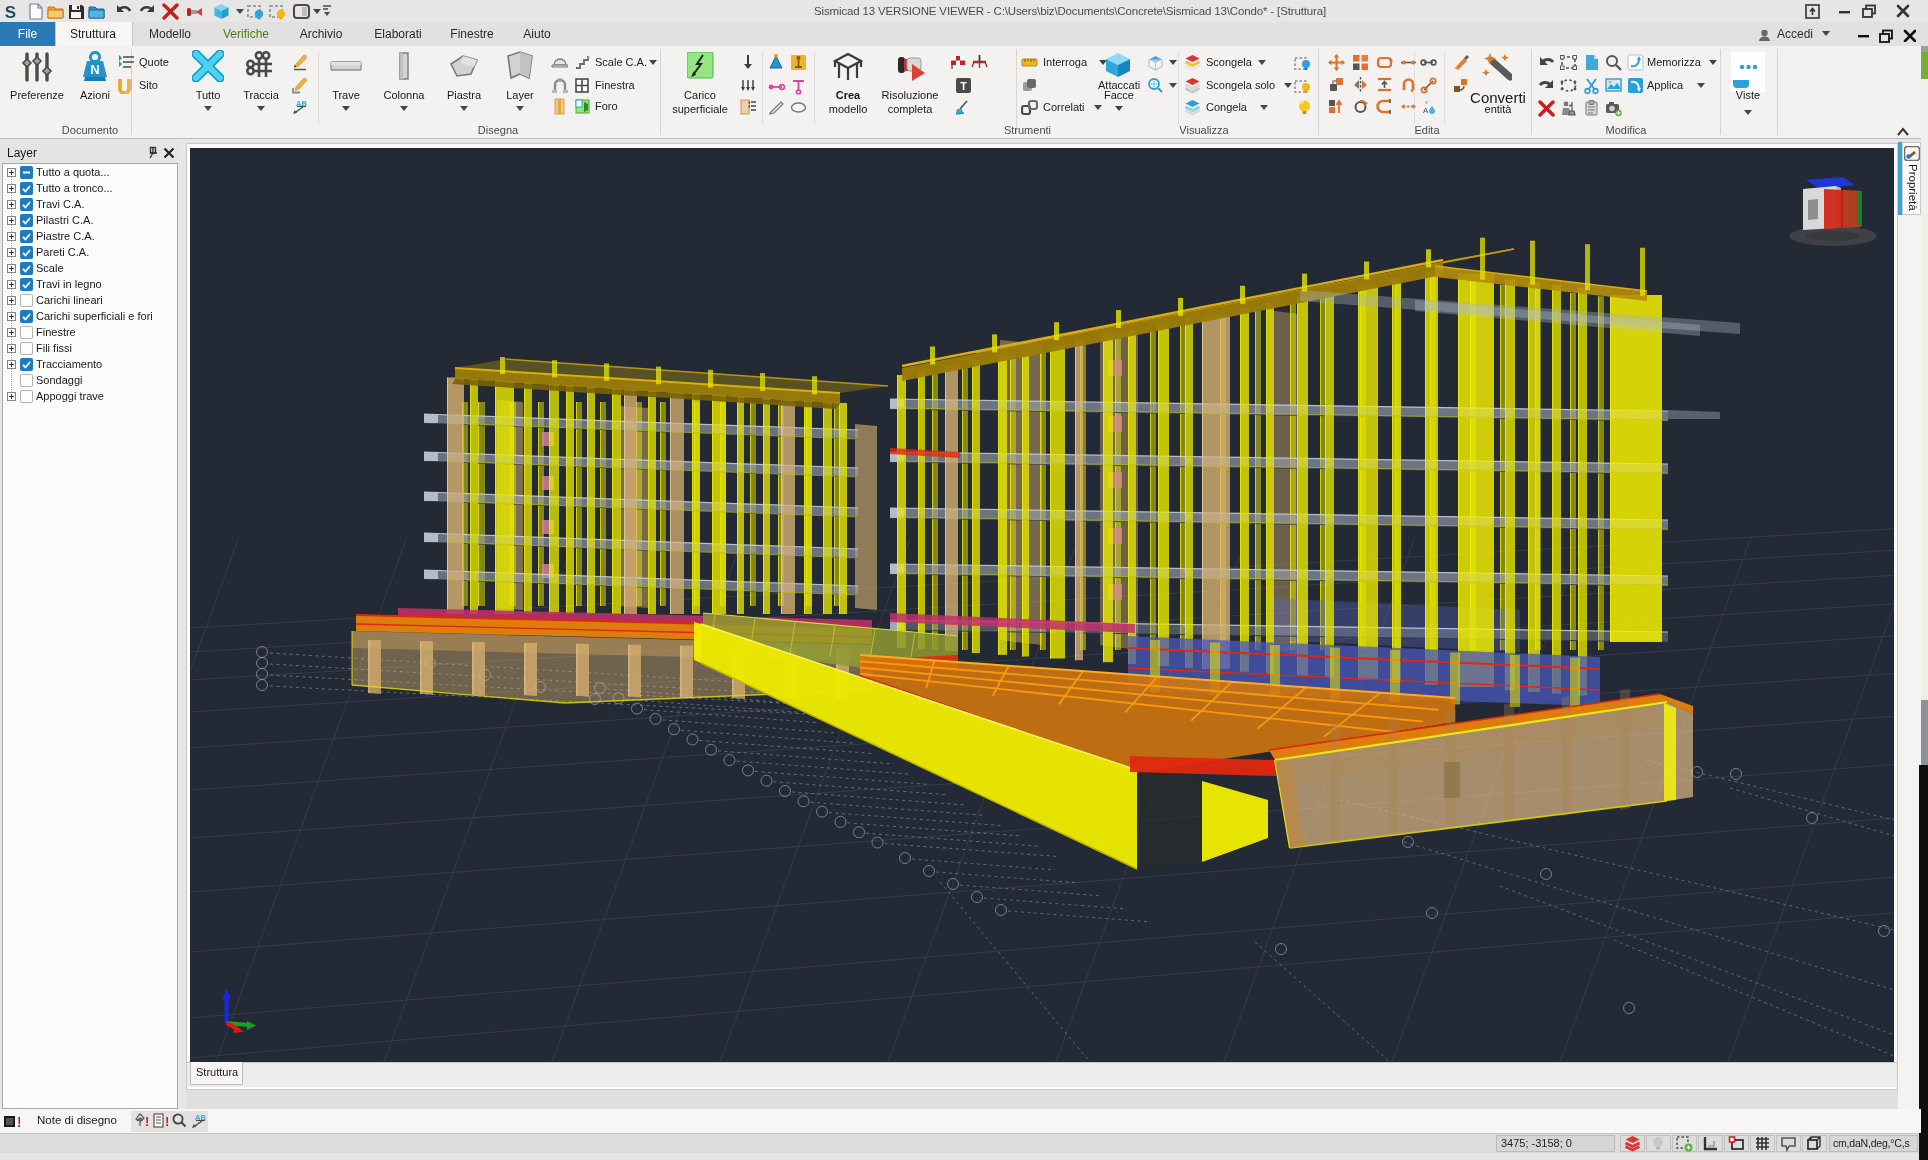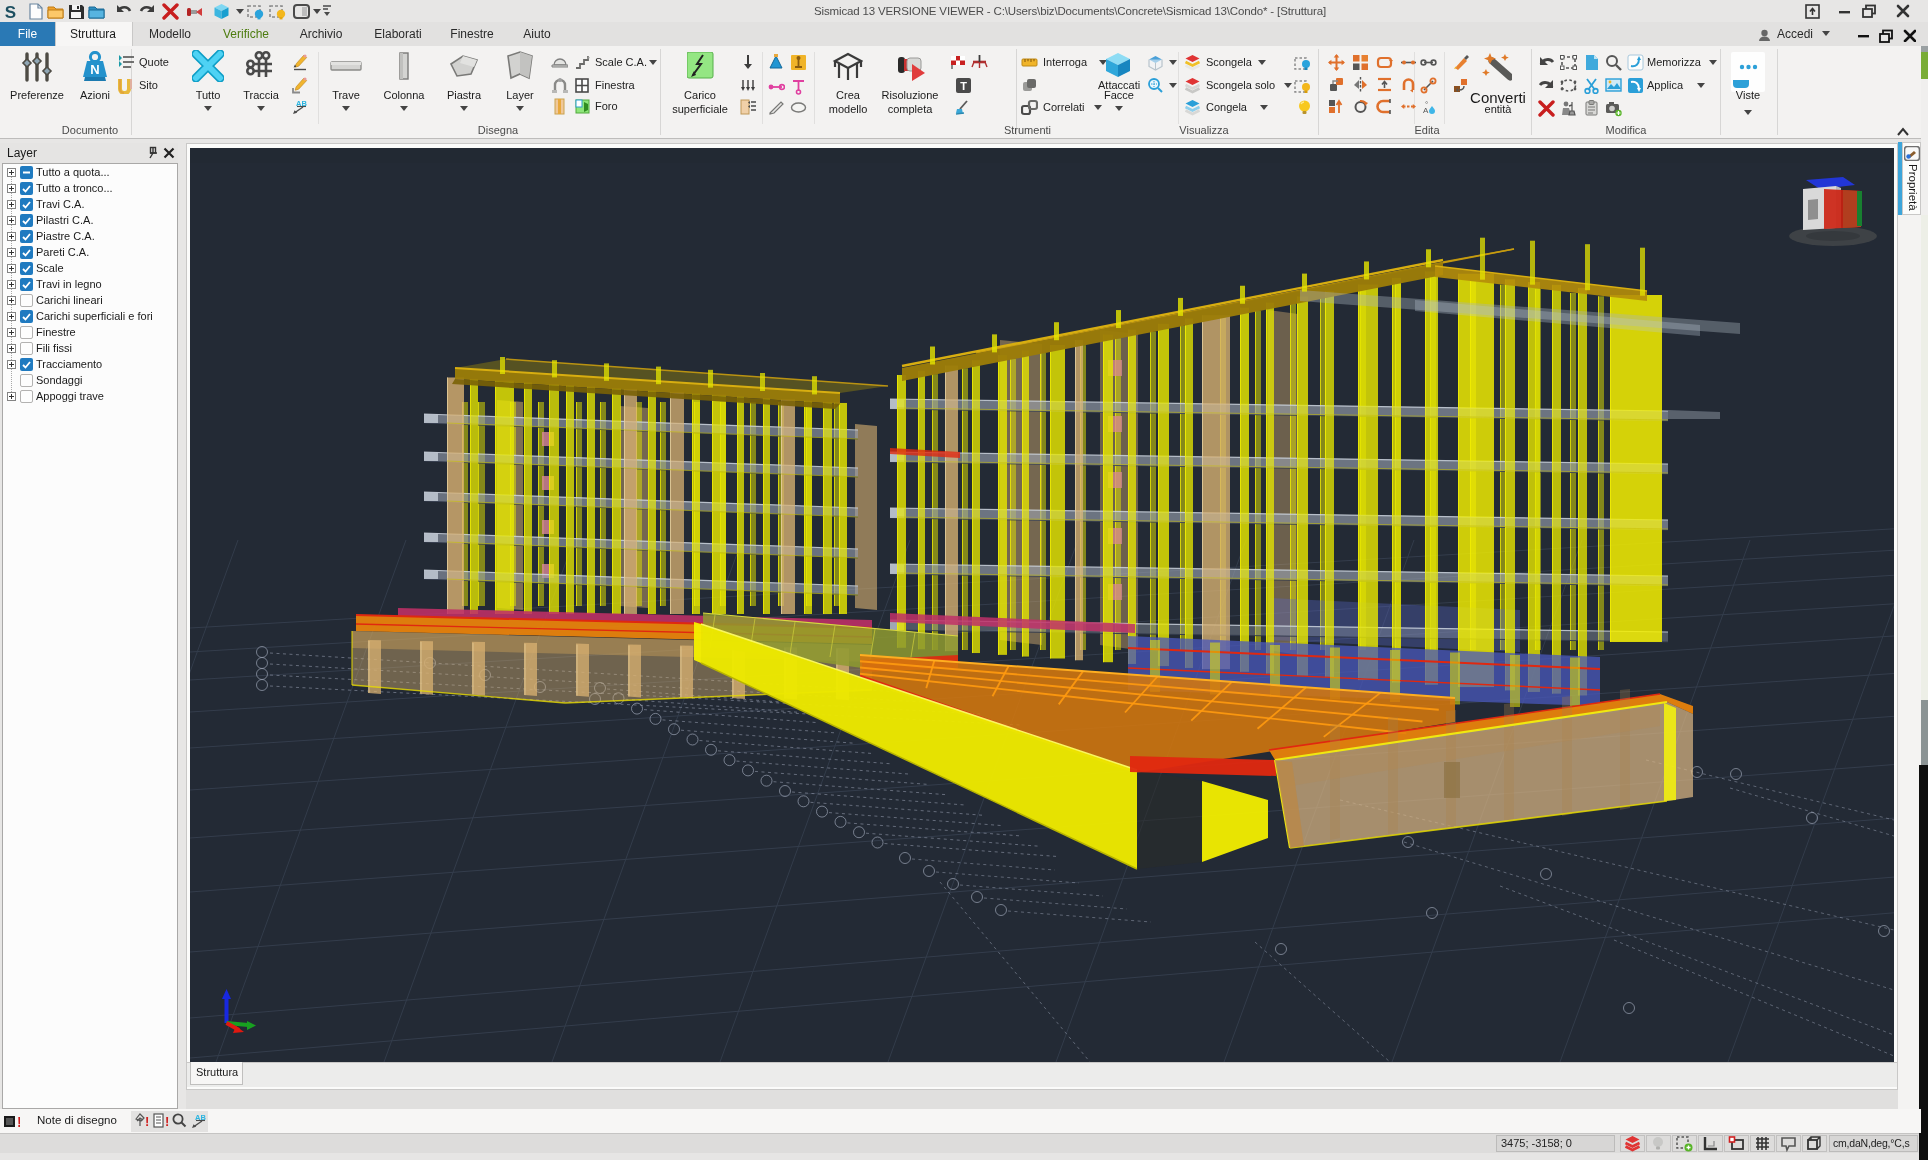--- a/index.html
+++ b/index.html
@@ -312,21 +312,21 @@
     </svg>
     <svg style="position:absolute;left:790px;top:99px" width="17" height="17" viewBox="0 0 17 17">
       <ellipse cx="8.5" cy="8.5" rx="7" ry="4.5" fill="#f4f4f2" stroke="#787876" stroke-width="1.4"></ellipse>
     </svg>
     <svg style="position:absolute;left:831px;top:51px" width="32" height="32" viewBox="0 0 32 32">
       <g stroke="#3a3a3a" stroke-width="2.2" fill="none">
         <path d="M17 3L4 10l13 7 13-7z"></path>
         <path d="M4 10v6M30 10v6M8 13v14M26 13v14M17 17v12"></path>
       </g>
     </svg>
-    <div style="position:absolute;left:748px;top:89px;width:200px;text-align:center;font-size:11px;color:#1a1a1a;font-weight:normal;white-space:nowrap">Crea</div>
+    <div style="position:absolute;left:748px;top:89px;width:200px;text-align:center;font-size:11px;color:#1a1a1a;font-weight:bold;white-space:nowrap">Crea</div>
     <div style="position:absolute;left:748px;top:103px;width:200px;text-align:center;font-size:11px;color:#1a1a1a;font-weight:normal;white-space:nowrap">modello</div>
     <svg style="position:absolute;left:896px;top:51px" width="32" height="32" viewBox="0 0 32 32">
       <rect x="2" y="6" width="7" height="16" rx="3" fill="#2a2a2a"></rect>
       <rect x="8" y="8" width="4" height="12" fill="#c83232"></rect>
       <rect x="11" y="7" width="14" height="13" rx="3" fill="#d8d8d6" stroke="#9a9a98"></rect>
       <path d="M16 13l13 9-13 8z" fill="#e03c3c"></path>
     </svg>
     <div style="position:absolute;left:810px;top:89px;width:200px;text-align:center;font-size:11px;color:#1a1a1a;font-weight:normal;white-space:nowrap">Risoluzione</div>
     <div style="position:absolute;left:810px;top:103px;width:200px;text-align:center;font-size:11px;color:#1a1a1a;font-weight:normal;white-space:nowrap">completa</div>
     <svg style="position:absolute;left:950px;top:54px" width="17" height="17" viewBox="0 0 17 17">

